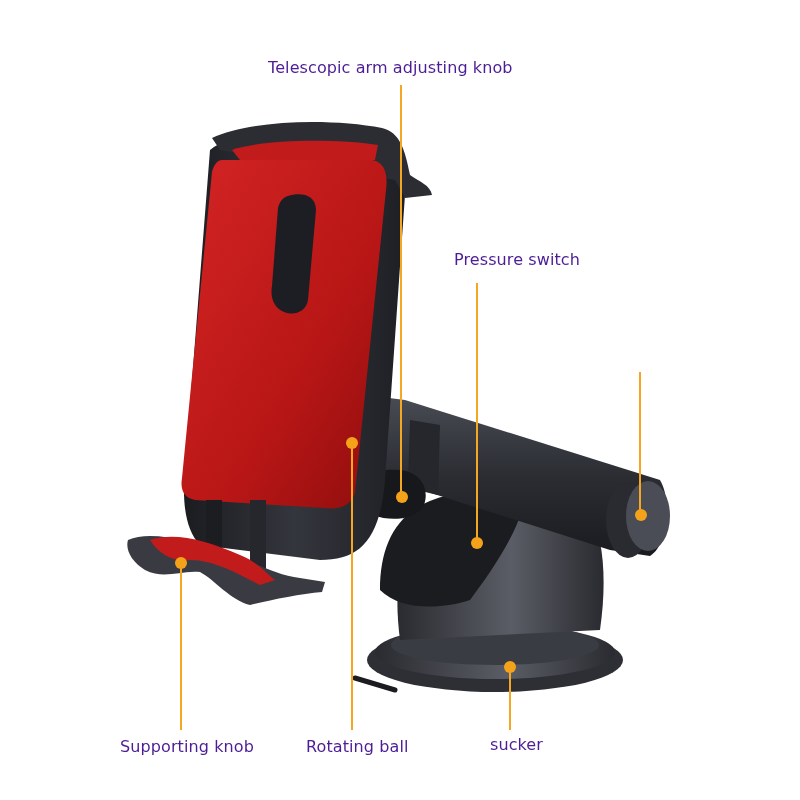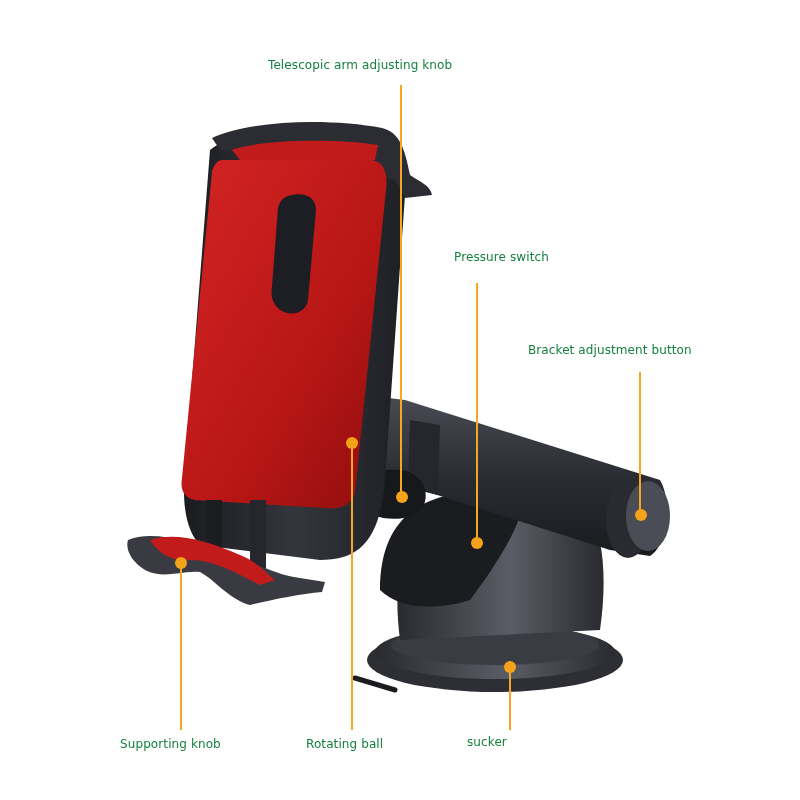--- a/index.html
+++ b/index.html
@@ -1,19 +1,19 @@
 <!DOCTYPE html>
 <html><head>
   <meta charset="utf-8">
   <style>
     html, body { margin: 0; padding: 0; background: #ffffff; }
     body { width: 800px; height: 800px; position: relative; overflow: hidden;
            font-family: "DejaVu Sans", "Liberation Sans", sans-serif; }
     .stage { position: absolute; left: 0; top: 0; width: 800px; height: 800px; }
-    .label { position: absolute; font-size: 12px; color: #15803d; white-space: nowrap; letter-spacing: 0.1px; }
+    .label { position: absolute; font-size: 16px; color: #4c1d95; white-space: nowrap; letter-spacing: 0.1px; }
     .leader { position: absolute; width: 2px; background: #f5a623; }
     .dot { position: absolute; width: 12px; height: 12px; margin-left: -6px; margin-top: -6px;
            border-radius: 50%; background: #f5a21b; }
     svg.product { position: absolute; left: 0; top: 0; }
   </style>
 </head>
 <body>
 
 <div class="stage">
 
@@ -93,17 +93,16 @@
 
   <div class="dot" style="left:402px; top:497px;"></div>
   <div class="dot" style="left:477px; top:543px;"></div>
   <div class="dot" style="left:641px; top:515px;"></div>
   <div class="dot" style="left:181px; top:563px;"></div>
   <div class="dot" style="left:352px; top:443px;"></div>
   <div class="dot" style="left:510px; top:667px;"></div>
 
   <div class="label" style="left:268px; top:58px;">Telescopic arm adjusting knob</div>
   <div class="label" style="left:414px; top:250px;margin-left:40px;">Pressure switch</div>
-  <div class="label" style="left:528px; top:343px;">Bracket adjustment button</div>
   <div class="label" style="left:120px; top:737px;">Supporting knob</div>
   <div class="label" style="left:306px; top:737px;text-align:right;">Rotating ball</div>
-  <div class="label" style="left:467px; top:735px;">sucker</div>
+  <div class="label" style="left:490px; top:735px;">sucker</div>
 </div>
 
 </body></html>

